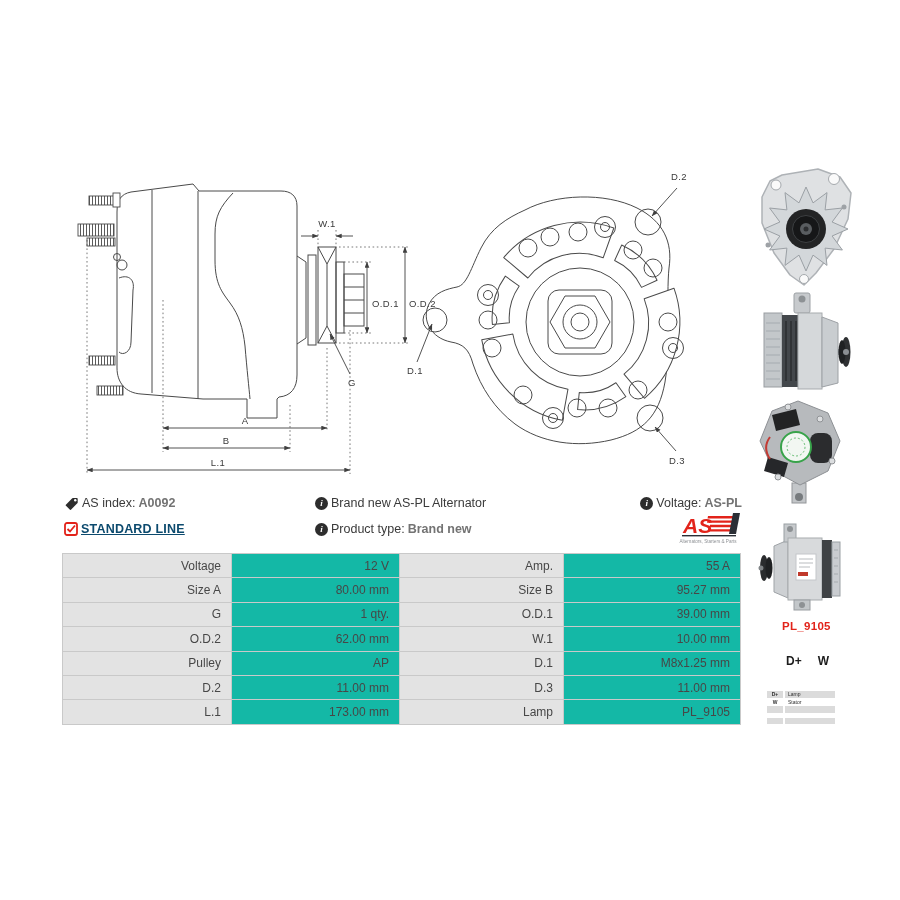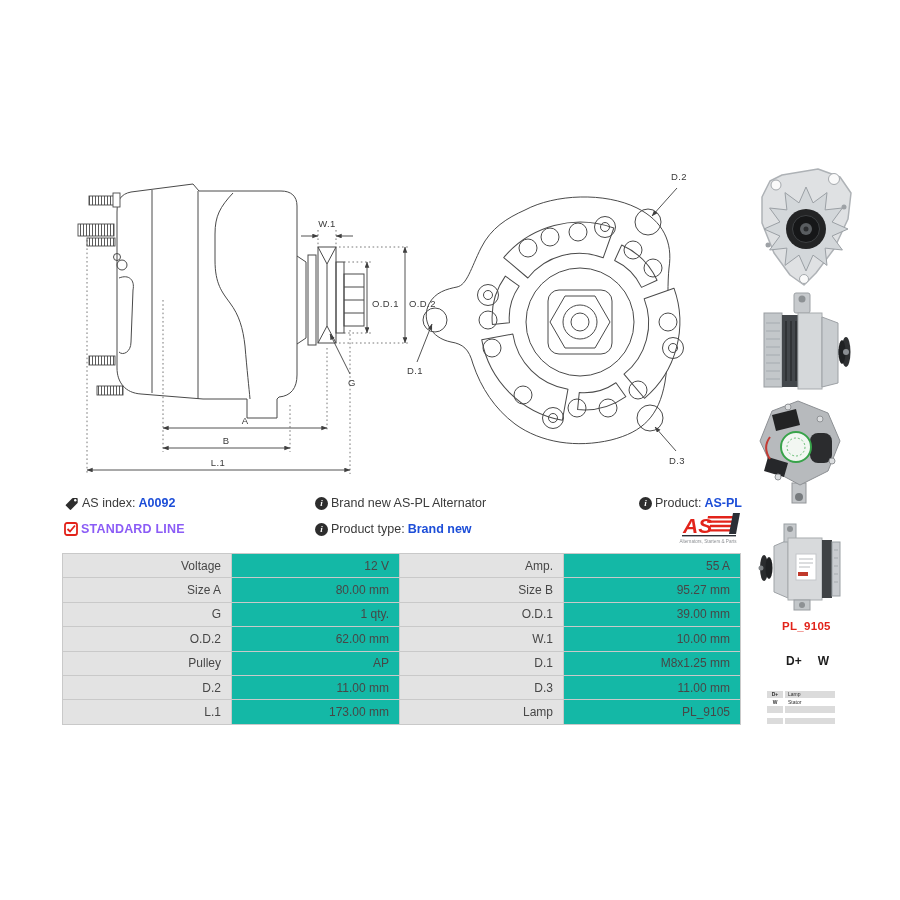--- a/index.html
+++ b/index.html
@@ -9,25 +9,25 @@
 
   
   .draw{position:absolute;}
   .dl{stroke:#4a4a4a;stroke-width:1;fill:none;}
   .dot{stroke:#555;stroke-width:0.8;fill:none;stroke-dasharray:1.6 2.6;}
   .dim{stroke:#3f3f3f;stroke-width:0.9;fill:none;}
   .dtxt{font-size:9.5px;fill:#3a3a3a;letter-spacing:0.4px;}
 
   
   .inforow{position:absolute;display:flex;align-items:center;gap:3px;height:16px;font-size:12.5px;color:#3a3a3a;white-space:nowrap;}
-  .inforow b{color:#1d4ed8;text-align:right;}
+  .inforow b{color:#737373;text-align:right;}
   .iicon{display:inline-flex;align-items:center;justify-content:center;width:13px;height:13px;border-radius:50%;
          background:#2d2d2d;color:#fff;font-size:9px;font-weight:bold;font-style:italic;
          font-family:"Liberation Serif",serif;flex:0 0 13px;}
-  .redline{color:#8b5cf6;font-weight:bold;letter-spacing:0.2px;}
+  .redline{color:#0c4a6e;font-weight:bold;letter-spacing:0.2px;text-decoration:underline;}
 
   
   table.spec{position:absolute;left:62px;top:553px;width:678px;border-collapse:collapse;table-layout:fixed;}
   table.spec td{border:1px solid #c9c9c9;height:23.4px;font-size:12px;color:#474747;
                 text-align:right;padding:0 10px 0 0;overflow:hidden;white-space:nowrap;}
   td.lab{background:#e3e3e3;}
   td.val{background:#14b8a6;}
 
   
   .plugcode{position:absolute;left:782px;top:620px;font-size:11.5px;font-weight:bold;color:#e2231a;letter-spacing:0.3px;}
@@ -292,21 +292,21 @@
     <b>A0092</b>
   </div>
 
   <div class="inforow" style="left:315px;top:495px;">
     <span class="iicon">i</span>
     <span>Brand new AS-PL Alternator</span>
   </div>
 
   <div class="inforow" style="right:158px;top:495px;">
     <span class="iicon">i</span>
-    <span>Product:</span>
+    <span>Voltage:</span>
     <b>AS-PL</b>
   </div>
 
   <div class="inforow" style="left:64px;top:521px;">
     <svg width="14" height="14" viewBox="0 0 14 14">
       <rect x="1" y="1" width="12" height="12" rx="2" fill="none" stroke="#e2231a" stroke-width="1.8"></rect>
       <polyline points="3.5,7 6,9.5 11,3.5" fill="none" stroke="#e2231a" stroke-width="1.8"></polyline>
     </svg>
     <span class="redline">STANDARD LINE</span>
   </div>

